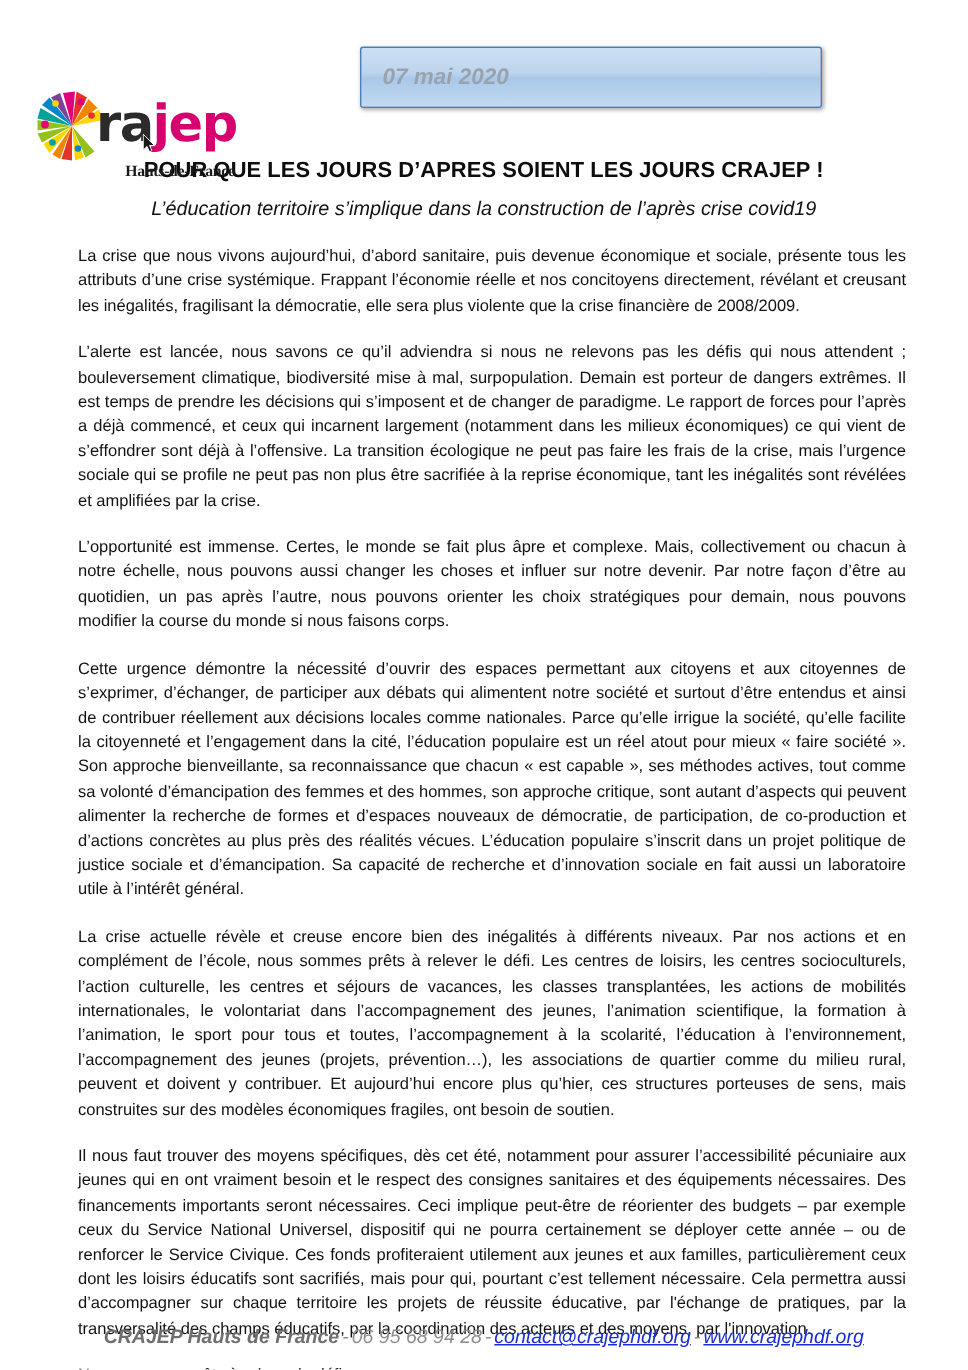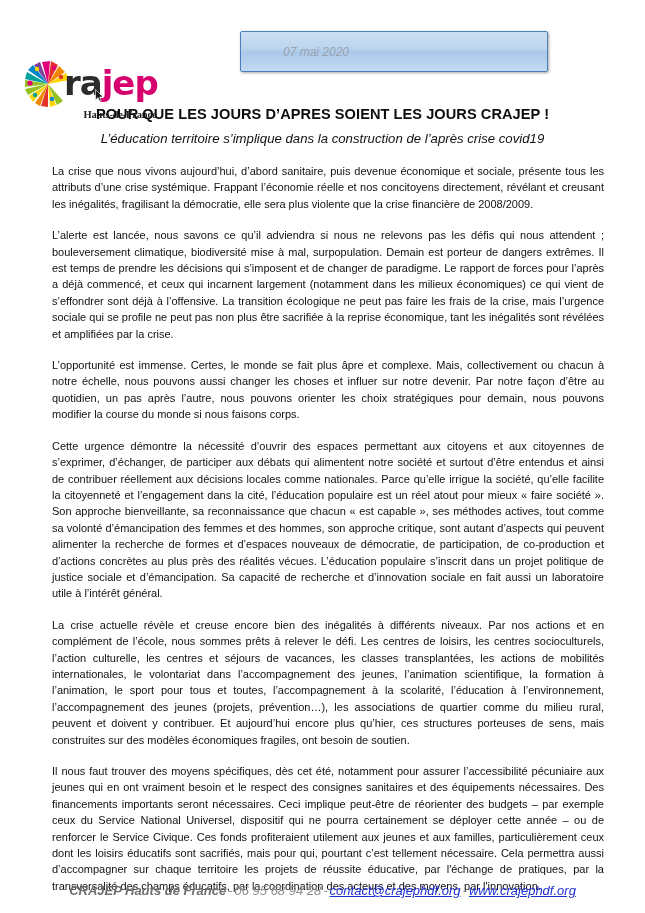--- a/index.html
+++ b/index.html
@@ -91,25 +91,25 @@
   .communique-title {
     font-family: "Liberation Sans", sans-serif;
     font-size: 21px;
     font-weight: bold;
     color: #0b0b0b;
     letter-spacing: 0.4px;
     margin-left: 26px;
   }
   .communique-date {
     font-family: "Liberation Sans", sans-serif;
-    font-size: 12px;
+    font-size: 15px;
     font-style: italic;
-    font-weight: normal;
+    font-weight: bold;
     color: #9aa3ad;
-    margin-left: 42px;
+    margin-left: 14px;
   }
 
   
   .doc-title {
     text-align: center;
     font-family: "Liberation Sans", sans-serif;
     font-size: 14.6px;
     font-weight: bold;
     color: #0d0d0d;
     margin: 10px 0 0 0;

